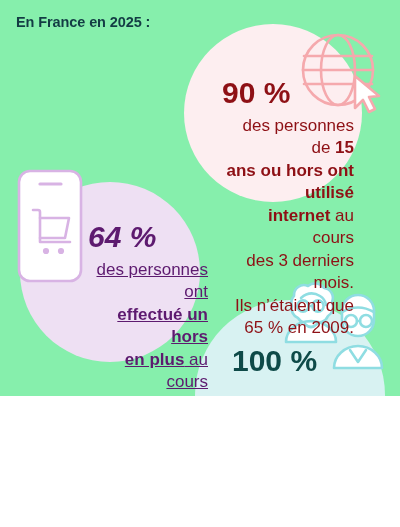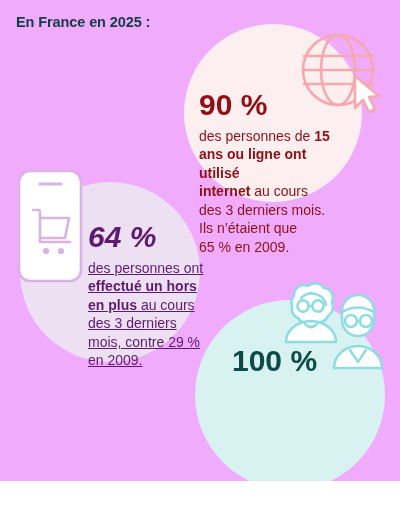--- a/index.html
+++ b/index.html
@@ -6,22 +6,22 @@
     margin: 0;
     padding: 0;
     background: #ffffff;
   }
   body {
     font-family: "Liberation Sans", sans-serif;
   }
   #infographic {
     position: relative;
     width: 400px;
-    height: 481px;
-    background: #f0abfc;
+    height: 396px;
+    background: #86efac;
     overflow: hidden;
   }
 
   
   .title {
     position: absolute;
     left: 16px;
     top: 14px;
     font-size: 14.5px;
     font-weight: bold;
@@ -75,26 +75,27 @@
     z-index: 10;
   }
   .stat .big {
     font-size: 30px;
     font-weight: bold;
     line-height: 1.0;
     letter-spacing: 0px;
     margin-bottom: 7px;
   }
   .stat .body {
-    font-size: 14px;
+    font-size: 17px;
     line-height: 1.32;
+    text-align: right;
   }
   .stat .body b { font-weight: bold; }
 
-  .stat-90 { left: 199px; top: 78px; width: 132px; margin-top: 12px; }
+  .stat-90 { left: 222px; top: 78px; width: 132px; }
   .stat-90 .big  { color: #8e1015; }
   .stat-90 .body { color: #8e1015; }
 
   .stat-64 { left: 88px; top: 222px; width: 120px; }
   .stat-64 .big  { color: #5d1a6f; font-style: italic; }
   .stat-64 .body { color: #5d1a6f; text-decoration: underline; }
 
   .stat-51 { left: 232px; top: 346px; width: 142px; }
   .stat-51 .big  { color: #0e4a48; }
   .stat-51 .body { color: #0e4a48; }
@@ -170,21 +171,21 @@
         <path d="M33 48 q6 6 12 0"></path>
         <circle cx="31" cy="30" r="5.6"></circle>
         <circle cx="46" cy="30" r="5.6"></circle>
         <line x1="36.5" y1="30" x2="40.5" y2="30"></line>
       </g>
     </svg>
   </div>
 
   <div class="stat stat-90">
     <div class="big">90 %</div>
-    <div class="body">des personnes de <b>15</b><br><b>ans ou ligne ont utilisé</b><br><b>internet</b> au cours<br>des 3 derniers mois.<br>Ils n’étaient que<br>65 % en 2009.</div>
+    <div class="body">des personnes de <b>15</b><br><b>ans ou hors ont utilisé</b><br><b>internet</b> au cours<br>des 3 derniers mois.<br>Ils n’étaient que<br>65 % en 2009.</div>
   </div>
 
   <div class="stat stat-64">
     <div class="big">64 %</div>
     <div class="body">des personnes ont<br><b>effectué un hors</b><br><b>en plus</b> au cours<br>des 3 derniers<br>mois, contre 29 %<br>en 2009.</div>
   </div>
 
   <div class="stat stat-51">
     <div class="big">100 %</div>
   </div>

